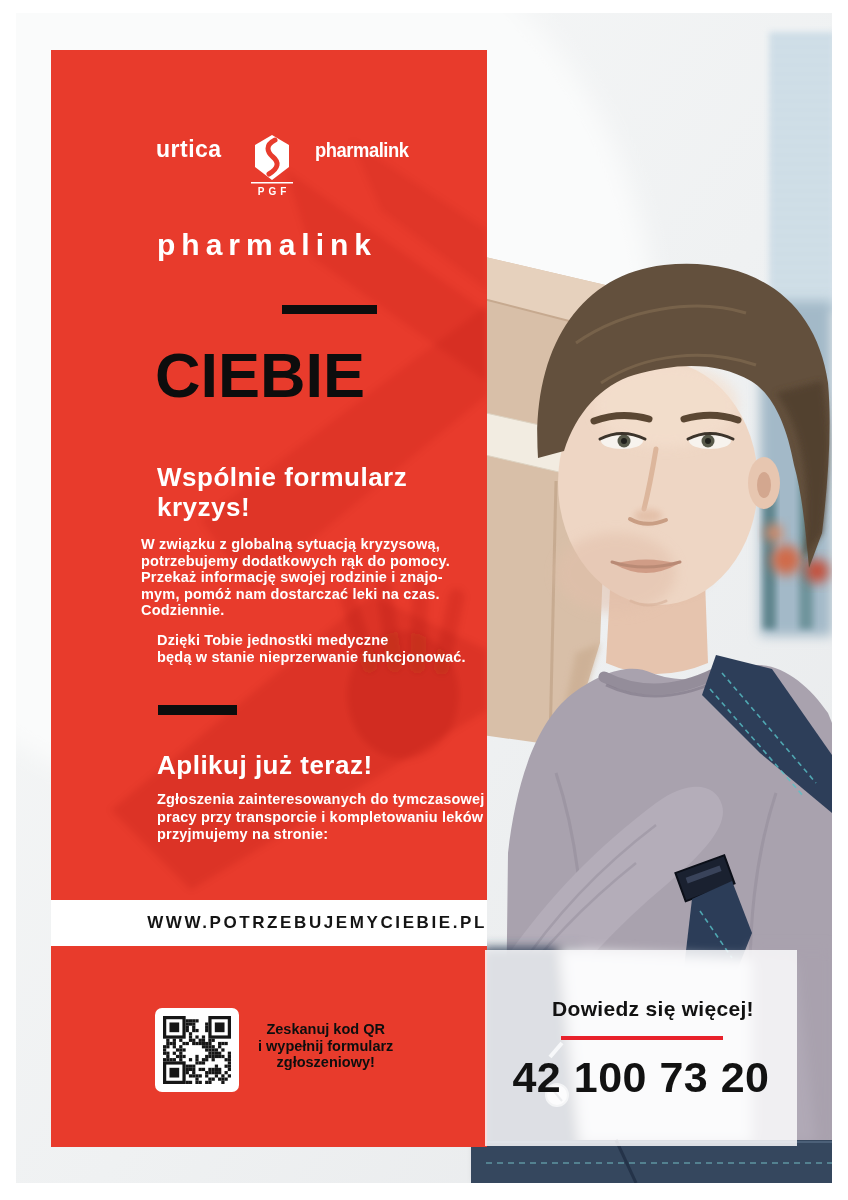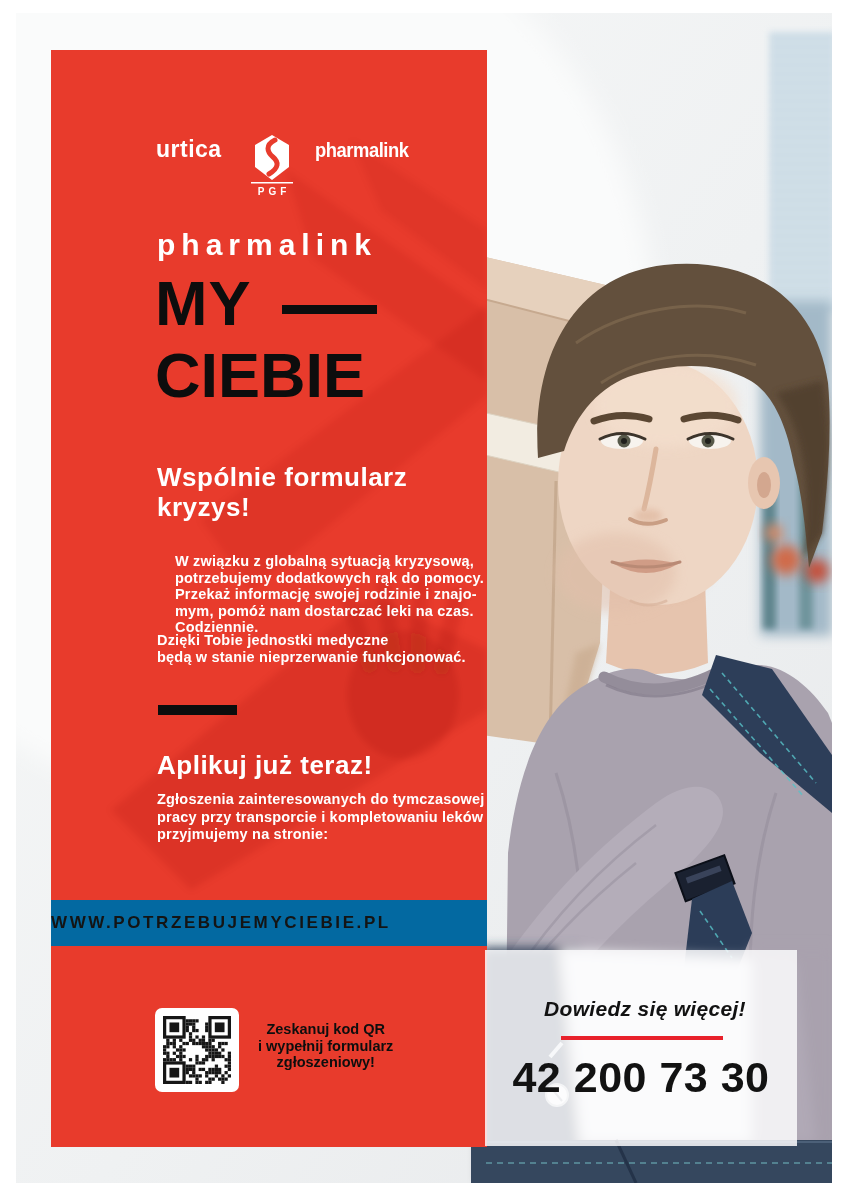--- a/index.html
+++ b/index.html
@@ -20,35 +20,35 @@
   .logo-pgf .pgf-letters{position:absolute;left:0;top:52px;width:42px;text-align:center;color:#ffffff;font-weight:bold;font-size:10px;letter-spacing:4px;text-indent:4px;}
   .logo-pharmalink{position:absolute;left:264px;top:89px;color:#ffffff;font-weight:bold;font-size:20px;letter-spacing:-0.5px;transform:scaleX(.92);transform-origin:left;}
 
   .kicker{position:absolute;left:106px;top:178px;color:#ffffff;font-weight:bold;font-size:30px;letter-spacing:6px;}
   .title1{position:absolute;left:104px;top:222px;color:#0d0d0d;font-weight:900;font-size:63px;letter-spacing:1px;line-height:1;}
   .title-dash{position:absolute;left:231px;top:255px;width:95px;height:9px;background:#0d0d0d;}
   .title2{position:absolute;left:104px;top:294px;color:#0d0d0d;font-weight:900;font-size:63px;letter-spacing:0px;line-height:1;}
 
   .subhead{position:absolute;left:106px;top:412px;margin:0;color:#ffffff;font-weight:bold;font-size:26px;line-height:30px;letter-spacing:.5px;}
   .body{margin:0;color:#ffffff;font-weight:bold;font-size:14.5px;line-height:16.5px;letter-spacing:.2px;}
-  .body-1{position:absolute;left:124px;top:486px;margin-top:17px;}
+  .body-1{position:absolute;left:90px;top:486px;}
   .body-2{position:absolute;left:106px;top:582px;}
   .black-bar{position:absolute;left:107px;top:655px;width:79px;height:10px;background:#0d0d0d;}
   .apply-head{position:absolute;left:106px;top:700px;margin:0;color:#ffffff;font-weight:bold;font-size:26px;letter-spacing:.5px;}
   .body-3{position:absolute;left:106px;top:741px;line-height:17.5px;}
 
-  .url-banner{position:absolute;left:0;top:850px;width:436px;height:46px;background:#0369a1;display:flex;align-items:center;justify-content:flex-start;}
+  .url-banner{position:absolute;left:0;top:850px;width:436px;height:46px;background:#ffffff;display:flex;align-items:center;justify-content:flex-end;}
   .url-banner span{color:#141414;font-weight:bold;font-size:17px;letter-spacing:2.6px;}
 
   .qr-box{position:absolute;left:104px;top:958px;width:84px;height:84px;background:#ffffff;border-radius:7px;display:flex;align-items:center;justify-content:center;}
   .qr-caption{position:absolute;left:207px;top:971px;margin:0;color:#0e0e0e;font-weight:bold;font-size:14.5px;line-height:16.5px;text-align:center;}
 
   
   .info-panel{position:absolute;left:485px;top:950px;width:312px;height:196px;background:rgba(251,251,253,.85);}
-  .info-title{position:absolute;left:4px;top:47px;width:312px;text-align:center;color:#121212;font-weight:bold;font-size:21px;letter-spacing:.3px;font-style:italic;}
+  .info-title{position:absolute;left:12px;top:47px;width:312px;text-align:center;color:#121212;font-weight:bold;font-size:21px;letter-spacing:.3px;}
   .info-divider{position:absolute;left:76px;top:86px;width:162px;height:4px;background:#e8212b;}
   .info-phone{position:absolute;left:0;top:103px;width:312px;text-align:center;color:#121212;font-weight:900;font-size:43px;letter-spacing:.5px;}
 </style>
 </head>
 <body>
 
 <div class="poster">
 
   <div class="photo">
     <svg width="816" height="1170" viewBox="0 0 816 1170" xmlns="http://www.w3.org/2000/svg">
@@ -188,21 +188,20 @@
       <svg width="42" height="66" viewBox="0 0 42 66" xmlns="http://www.w3.org/2000/svg">
         <polygon points="21,1 38,11 38,33 21,46 4,33 4,11" fill="#ffffff"></polygon>
         <path d="M24 6 C14 11 16 18 22 23 C28 28 28 34 18 40" stroke="#e83b2c" stroke-width="5" fill="none" stroke-linecap="round"></path>
         <rect x="0" y="48" width="42" height="1.5" fill="#ffffff"></rect>
       </svg>
       <span class="pgf-letters">PGF</span>
     </div>
     <span class="logo-pharmalink">pharmalink</span>
 
     <div class="kicker">pharmalink</div>
-    <div class="title1">MY</div>
     <div class="title-dash"></div>
     <div class="title2">CIEBIE</div>
 
     <h2 class="subhead preline">Wspólnie formularz
 kryzys!</h2>
     <p class="body body-1 preline">W związku z globalną sytuacją kryzysową,
 potrzebujemy dodatkowych rąk do pomocy.
 Przekaż informację swojej rodzinie i znajo-
 mym, pomóż nam dostarczać leki na czas.
 Codziennie.</p>
@@ -376,16 +375,16 @@
         </svg>
     </div>
     <p class="qr-caption preline">Zeskanuj kod QR
 i wypełnij formularz
 zgłoszeniowy!</p>
   </section>
 
   <aside class="info-panel">
     <div class="info-title">Dowiedz się więcej!</div>
     <div class="info-divider"></div>
-    <div class="info-phone">42 200 73 30</div>
+    <div class="info-phone">42 100 73 20</div>
   </aside>
 
 </div>
 
 </body></html>

